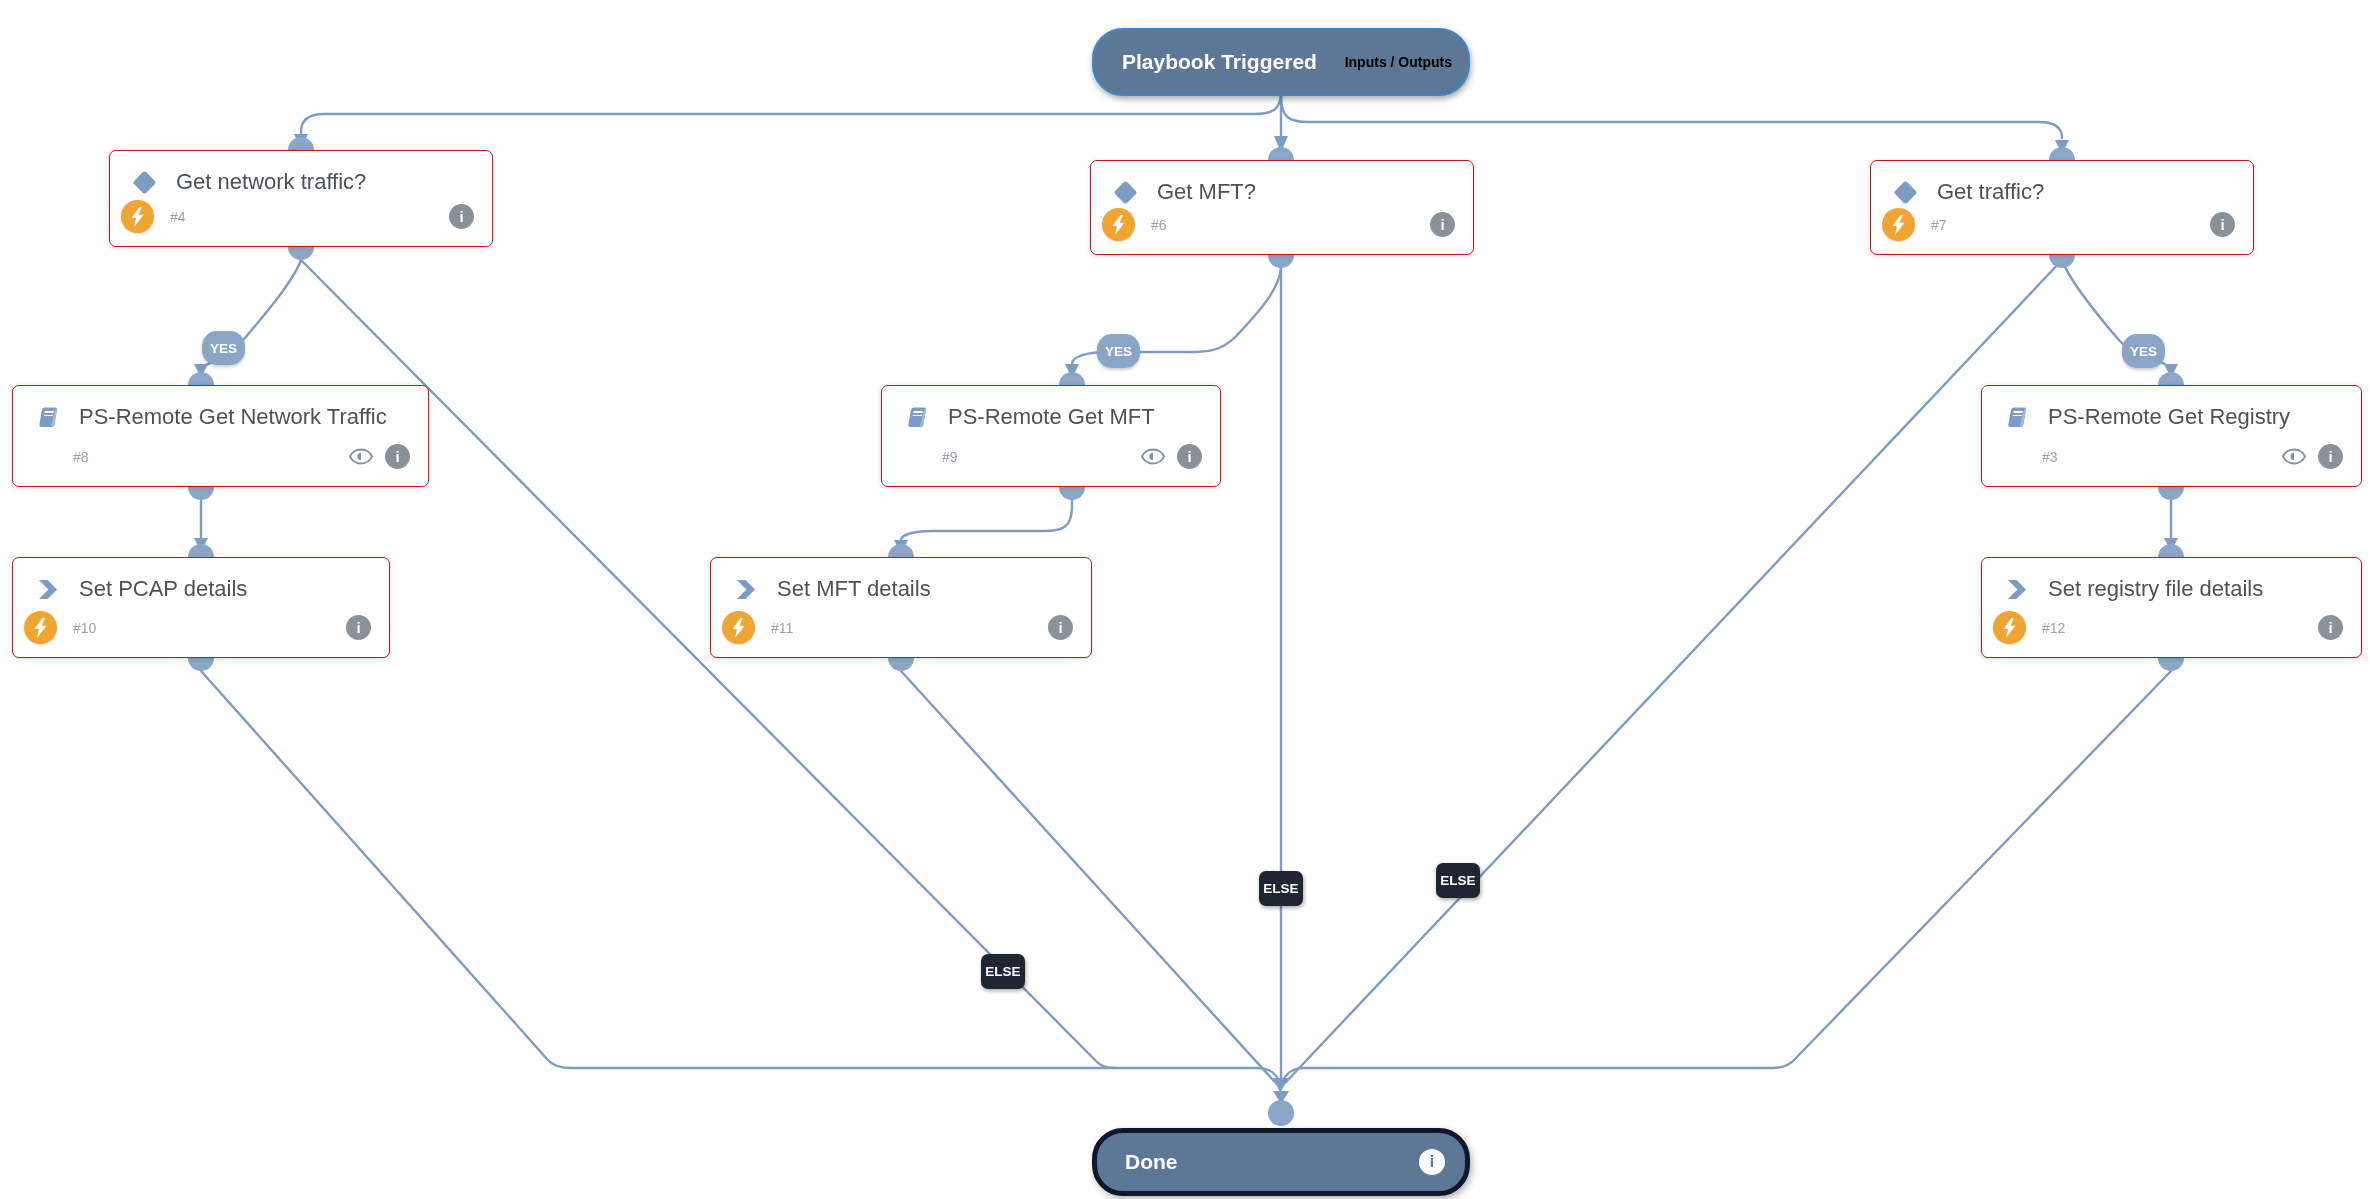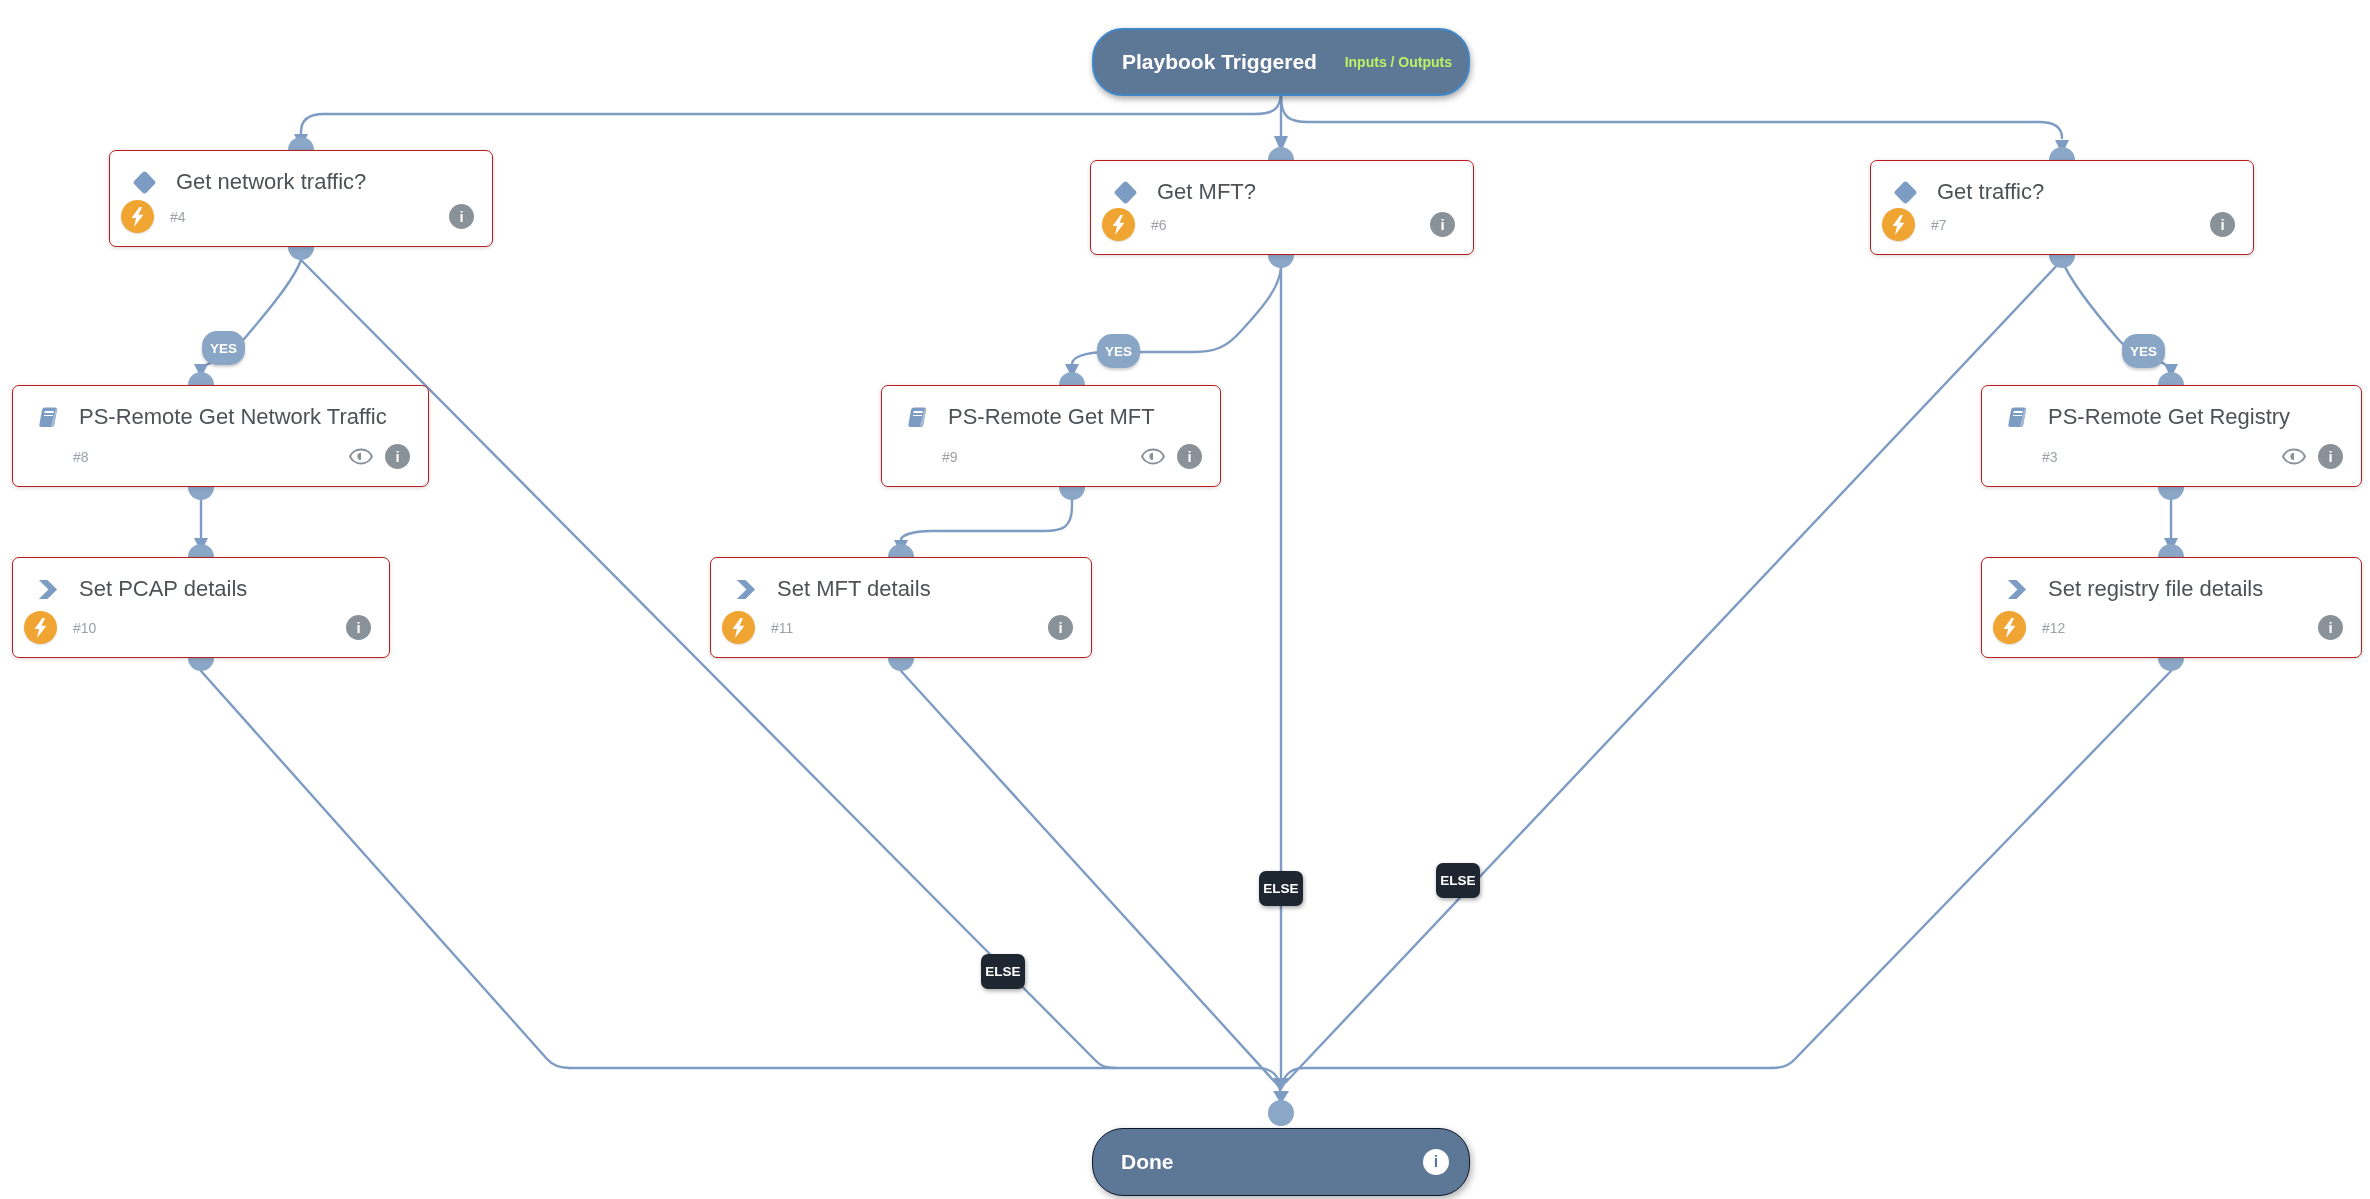--- a/index.html
+++ b/index.html
@@ -23,23 +23,23 @@
   .node-id{color:#9aa1a8;font-size:14px;margin-left:16px;}
   .no-bolt .node-id{margin-left:42px;}
   .right-icons{margin-left:auto;display:flex;align-items:center;gap:12px;}
   .info-icon{width:25px;height:25px;border-radius:50%;background:#8a9299;color:#ffffff;font-weight:700;
         font-size:15px;display:flex;align-items:center;justify-content:center;cursor:pointer;}
   .eye-icon{display:flex;align-items:center;cursor:pointer;}
 
   .pill{position:absolute;z-index:3;height:68px;border-radius:31px;background:#5d7797;display:flex;
         align-items:center;box-sizing:border-box;color:#ffffff;cursor:pointer;margin-top:16px;}
   .start-pill{border:2px solid #3e87c9;box-shadow:1px 3px 6px rgba(0,0,0,.35);}
-  .end-pill{border:1px solid #0f172a;box-shadow:2px 3px 7px rgba(0,0,0,.3);}
+  .end-pill{border:5px solid #0f172a;box-shadow:2px 3px 7px rgba(0,0,0,.3);}
   .pill-title{font-size:21px;font-weight:600;margin-left:28px;}
-  .pill-io{margin-left:auto;margin-right:16px;font-size:14px;font-weight:600;color:#bef264;cursor:pointer;}
+  .pill-io{margin-left:auto;margin-right:16px;font-size:14px;font-weight:600;color:#000000;cursor:pointer;}
   .pill-info{margin-left:auto;margin-right:20px;width:26px;height:26px;border-radius:50%;background:#ffffff;
         color:#5d7797;font-weight:700;font-size:16px;display:flex;align-items:center;justify-content:center;}
 
   .badge{position:absolute;z-index:4;color:#ffffff;display:flex;align-items:center;justify-content:center;}
   .badge-yes{width:43px;height:34px;background:#8aa6c6;border-radius:15px;font-size:13.5px;font-weight:700;
         box-shadow:0 2px 3px rgba(0,0,0,.2);}
   .badge-else{width:44px;height:35px;background:#1e2731;border-radius:7px;font-size:13.5px;font-weight:600;
         box-shadow:1px 2px 4px rgba(0,0,0,.35);}
 </style>
 </head>

